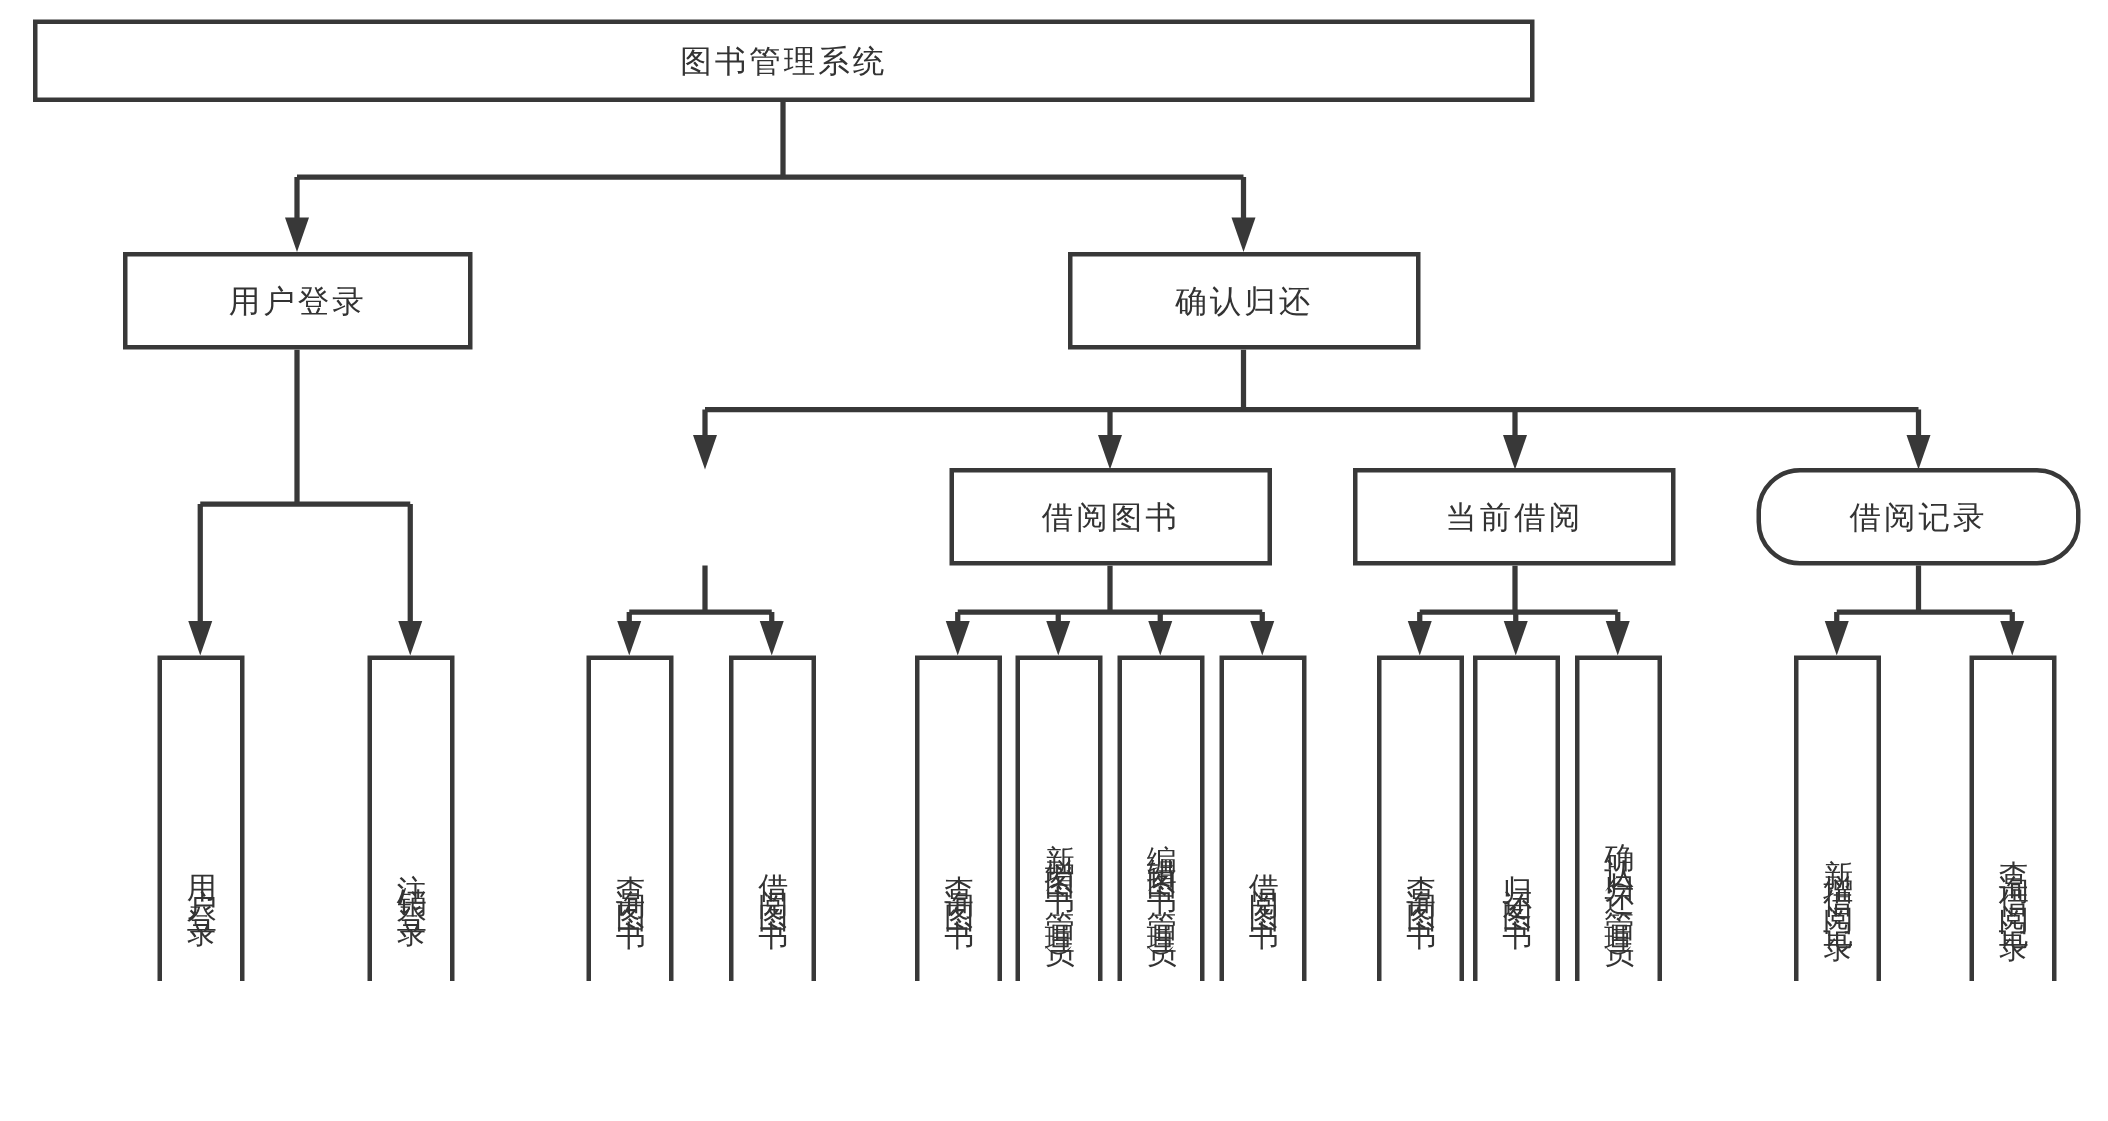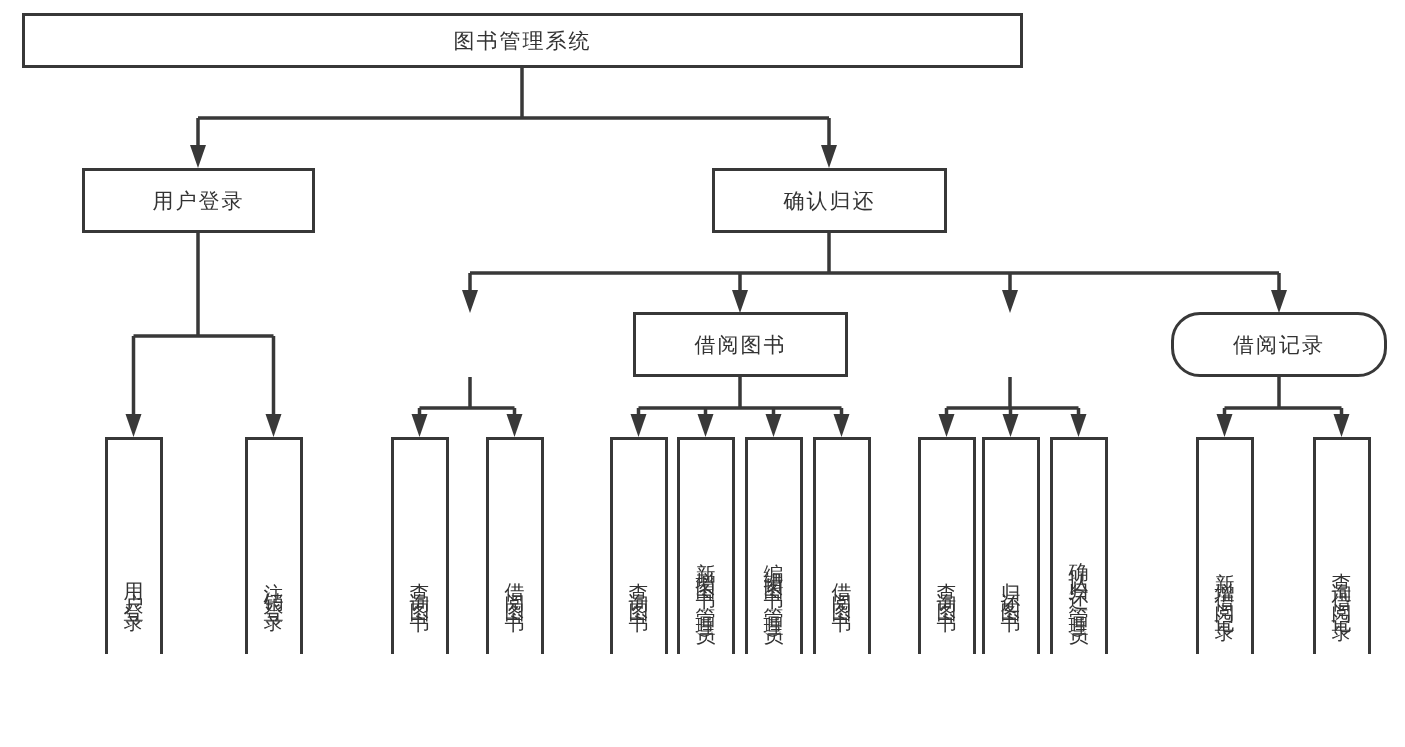--- a/index.html
+++ b/index.html
@@ -114,20 +114,21 @@
       <path d="M-8,-23 L8,-23 L0,0 Z" transform="translate(1341.5,437)"></path>
     </g>
   </svg>
 
   <div class="node root-node" style="left:22px; top:13px; width:1001px; height:55px;">图书管理系统</div>
 
   <div class="node h-node" style="left:82px; top:168px; width:233px; height:65px;">用户登录</div>
   <div class="node h-node" style="left:712px; top:168px; width:235px; height:65px;">确认归还</div>
 
   <div class="node h-node" style="left:633px; top:312px; width:215px; height:65px;">借阅图书</div>
+  <div class="node h-node" style="left:902px; top:312px; width:215px; height:65px;">当前借阅</div>
   <div class="node h-node" style="left:1171px; top:312px; width:216px; height:65px;border-radius:29px;">借阅记录</div>
 
   <div class="node leaf" style="left:105px; top:437px; width:58px; height:300px;">
     <span class="v-text">用户登录</span>
   </div>
   <div class="node leaf" style="left:245px; top:437px; width:58px; height:300px;">
     <span class="v-text">注销登录</span>
   </div>
 
   <div class="node leaf" style="left:391px; top:437px; width:58px; height:300px;">

